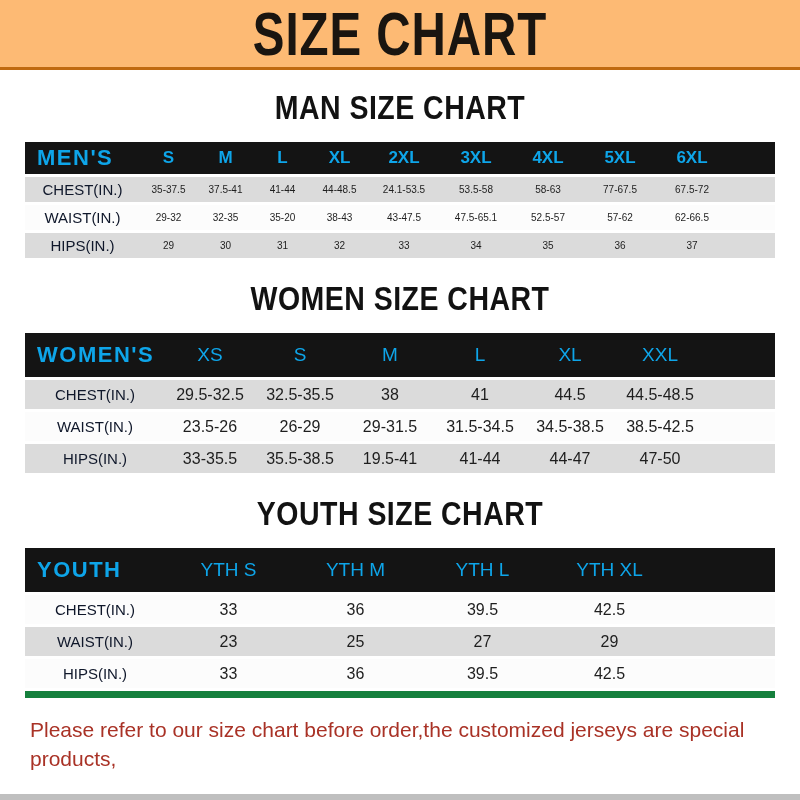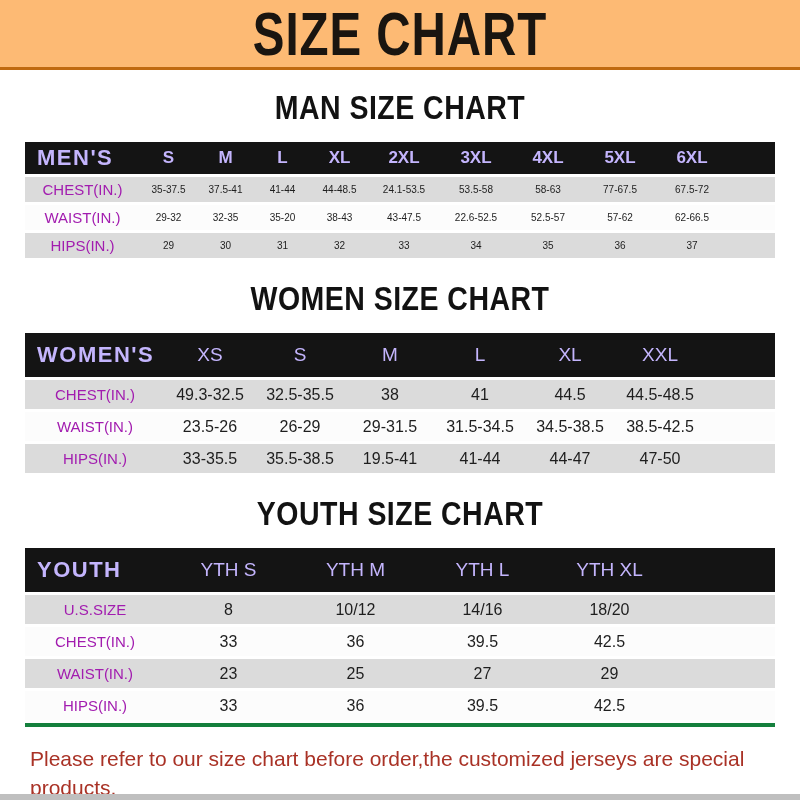--- a/index.html
+++ b/index.html
@@ -20,43 +20,43 @@
     margin:21px 0 0; text-align:center;
     font-size:30px; font-weight:bold; color:#121212;
     transform:scale(0.95,1.08); letter-spacing:0.5px;
   }
   .size-table {
     width:750px; margin:14px auto 0;
     border-collapse:separate; border-spacing:0 3px;
     table-layout:fixed;
   }
   .size-table th {
-    background:#141414; color:#c4b5fd; text-align:center;
+    background:#141414; color:#0ea5e9; text-align:center;
     font-weight:bold; overflow:hidden; white-space:nowrap;
   }
   .size-table th.lbl { text-align:left; padding-left:12px; font-size:22px; letter-spacing:1.5px; }
   .t-men th { height:30px; font-size:17px; }
   .t-women th, .t-youth th { height:42px; font-size:19px; font-weight:normal; }
   .t-women th.lbl, .t-youth th.lbl { font-weight:bold; font-size:22px; }
   .size-table td {
     text-align:center; color:#1e1e1e; overflow:hidden; white-space:nowrap;
   }
   .t-men td { height:23px; font-size:10px; }
   .t-women td, .t-youth td { height:27px; font-size:16px; }
   tr.odd td { background:#DBDBDB; }
   tr.even td { background:#FCFCFC; }
   .t-men col.c-label { width:115px; }
   .t-men col.c-data { width:72px; }
   .t-men col.c-data:nth-child(-n+5) { width:57px; }
   .t-women col.c-label { width:140px; }
   .t-women col.c-data { width:90px; }
   .t-youth col.c-label { width:140px; }
   .t-youth col.c-data { width:127px; }
-  .t-youth { border-bottom:4px solid #15803d; }
-  td.rowlabel { font-size:15px; color:#a21caf; }
+  .t-youth { border-bottom:7px solid #15803d; }
+  td.rowlabel { font-size:15px; color:#0f172a; }
   .footer {
     margin:17px 0 0 30px; font-size:21px; line-height:29px;
     color:#A93226; letter-spacing:0;
   }
   .bottom-strip {
     position:absolute; left:0; right:0; bottom:0; height:6px; background:#BFBFBF;
   }
 </style>
 </head>
 <body>
@@ -110,21 +110,21 @@
           <td>67.5-72</td>
           <td></td>
         </tr>
         <tr class="even">
           <td class="rowlabel">WAIST(IN.)</td>
           <td>29-32</td>
           <td>32-35</td>
           <td>35-20</td>
           <td>38-43</td>
           <td>43-47.5</td>
-          <td>22.6-52.5</td>
+          <td>47.5-65.1</td>
           <td>52.5-57</td>
           <td>57-62</td>
           <td>62-66.5</td>
           <td></td>
         </tr>
         <tr class="odd">
           <td class="rowlabel">HIPS(IN.)</td>
           <td>29</td>
           <td>30</td>
           <td>31</td>
@@ -158,21 +158,21 @@
           <th>M</th>
           <th>L</th>
           <th>XL</th>
           <th>XXL</th>
           <th></th>
         </tr>
       </thead>
       <tbody>
         <tr class="odd">
           <td class="rowlabel">CHEST(IN.)</td>
-          <td>49.3-32.5</td>
+          <td>29.5-32.5</td>
           <td>32.5-35.5</td>
           <td>38</td>
           <td>41</td>
           <td>44.5</td>
           <td>44.5-48.5</td>
           <td></td>
         </tr>
         <tr class="even">
           <td class="rowlabel">WAIST(IN.)</td>
           <td>23.5-26</td>
@@ -209,28 +209,20 @@
         <tr>
           <th class="lbl">YOUTH</th>
           <th>YTH S</th>
           <th>YTH M</th>
           <th>YTH L</th>
           <th>YTH XL</th>
           <th></th>
         </tr>
       </thead>
       <tbody>
-        <tr class="odd">
-          <td class="rowlabel">U.S.SIZE</td>
-          <td>8</td>
-          <td>10/12</td>
-          <td>14/16</td>
-          <td>18/20</td>
-          <td></td>
-        </tr>
         <tr class="even">
           <td class="rowlabel">CHEST(IN.)</td>
           <td>33</td>
           <td>36</td>
           <td>39.5</td>
           <td>42.5</td>
           <td></td>
         </tr>
         <tr class="odd">
           <td class="rowlabel">WAIST(IN.)</td>

